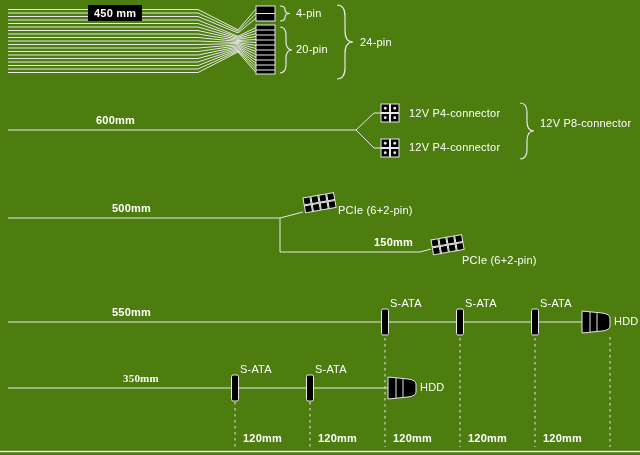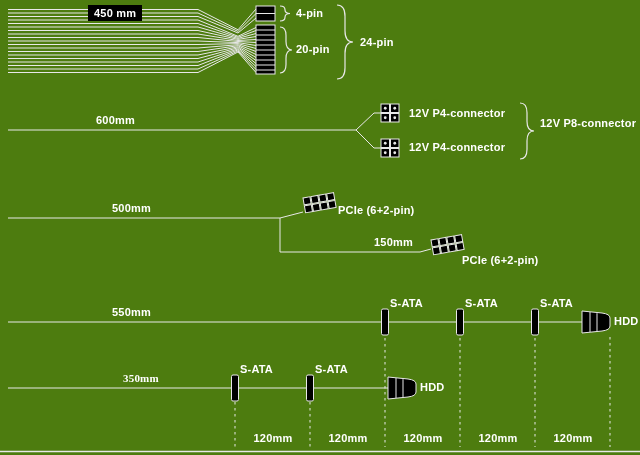--- a/index.html
+++ b/index.html
@@ -3,24 +3,24 @@
 <meta charset="utf-8">
 <style>
   html,body{margin:0;padding:0;background:#000;}
   .stage{
     position:relative;width:640px;height:455px;background:#4d7c0f;overflow:hidden;
     font-family:"Liberation Sans",sans-serif;
   }
   .stage svg{position:absolute;left:0;top:0;}
   .lbl{
     position:absolute;color:#fff;font-size:11px;line-height:12px;
-    white-space:nowrap;letter-spacing:.2px;font-weight:bold;
+    white-space:nowrap;letter-spacing:.2px;
   }
   .lbl.bg{background:#000;padding:2px 6px;}
-  .scale-lbl{width:60px;text-align:center;font-weight:bold;}
+  .scale-lbl{width:60px;text-align:left;font-weight:bold;}
   .len{font-weight:bold;}
 </style>
 </head>
 <body>
 
 <div class="stage">
   <svg id="diagram-svg" width="640" height="455" viewBox="0 0 640 455">
       <g>
         <polyline points="8,9.5 198,9.5 238,29.8 256,9" fill="none" stroke="#e8e8e8" stroke-width="1"></polyline>
         <polyline points="8,13 198,13 238,31.4 256,13.5" fill="none" stroke="#e8e8e8" stroke-width="1"></polyline>

